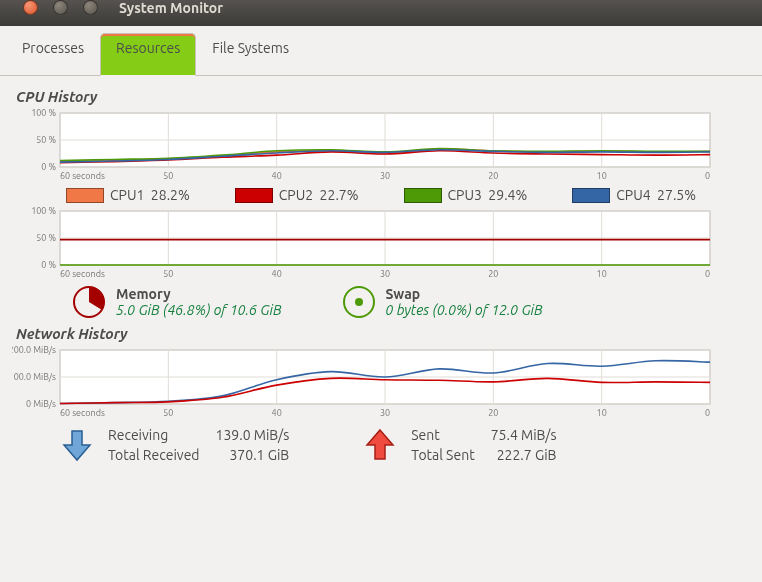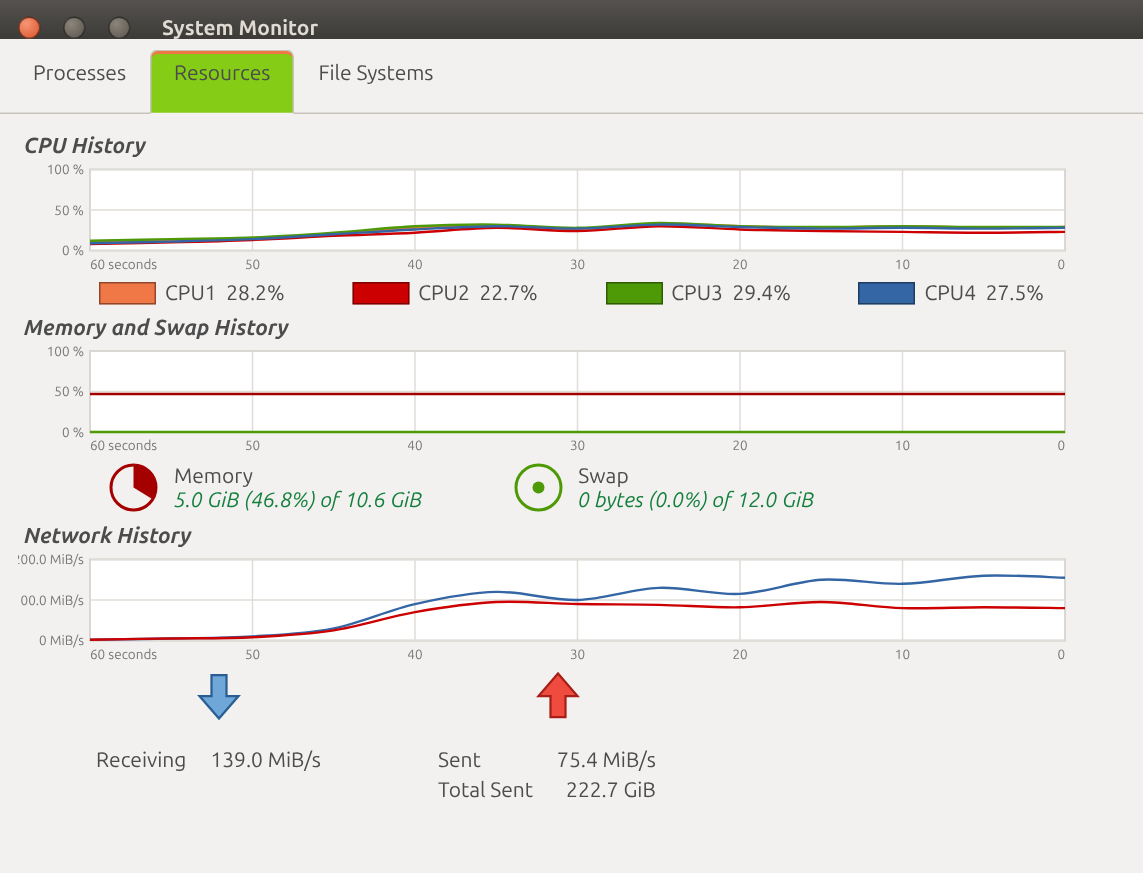--- a/index.html
+++ b/index.html
@@ -10,22 +10,22 @@
     background: #f2f1f0;
     width: 762px;
     height: 582px;
     overflow: hidden;
   }
   
   .titlebar {
     height: 26px;
     background: linear-gradient(#55524f, #3c3b37);
     display: flex;
-    align-items: flex-end;
-    padding: 0 12px;
+    align-items: flex-start;
+    padding: 0 23px;
     gap: 15px;
     color: #dfdbd2;
     font-weight: bold;
     font-size: 14px;
   }
   .wbtn {
     width: 15px; height: 15px; border-radius: 50%;
     border: 1px solid rgba(0,0,0,.5);
     display: inline-block;
   }
@@ -86,34 +86,33 @@
   }
   
   .memrow {
     display: flex;
     gap: 60px;
     margin: 6px 0 4px 60px;
     font-size: 14px;
     align-items: center;
   }
   .memrow .block { display: flex; align-items: center; gap: 10px; }
-  .memrow .label { font-weight: normal; color:#4c4c4c; }
+  .memrow .label { font-weight: bold; color:#4c4c4c; }
   .memrow .sub   { color:#15803d; font-size:14px;font-style:italic; }
   
   .netrow {
     display:flex;
     margin: 6px 0 0 50px;
     gap: 60px;
     font-size: 14px;
   }
   .netrow .col {
     display:flex;
     align-items:center;
     gap: 14px;
-    flex-direction: column;
   }
   .netrow table td { padding: 1px 14px 1px 0; }
 </style>
 </head>
 <body>
 
 <div class="titlebar">
   <span class="wbtn close"></span>
   <span class="wbtn minmax"></span>
   <span class="wbtn minmax"></span>
@@ -158,21 +157,20 @@
         <path d="M 48,53.14 C 57.02777777777778,52.96 84.1111111111111,52.510000000000005 102.16666666666666,52.06 C 120.22222222222221,51.61 138.27777777777777,51.25 156.33333333333331,50.44 C 174.38888888888886,49.629999999999995 192.44444444444446,48.28 210.5,47.2 C 228.55555555555554,46.120000000000005 246.6111111111111,44.86 264.66666666666663,43.96 C 282.7222222222222,43.06 300.77777777777777,41.89 318.8333333333333,41.8 C 336.88888888888886,41.709999999999994 354.94444444444446,43.6 373,43.42 C 391.05555555555554,43.24 409.11111111111114,40.9 427.1666666666667,40.72 C 445.22222222222223,40.54 463.27777777777777,41.88999999999999 481.3333333333333,42.339999999999996 C 499.38888888888886,42.79 517.4444444444445,43.33 535.5,43.42 C 553.5555555555555,43.510000000000005 571.6111111111111,42.879999999999995 589.6666666666666,42.879999999999995 C 607.7222222222222,42.879999999999995 625.7777777777778,43.42 643.8333333333334,43.42 C 661.8888888888889,43.42 688.9722222222222,42.97 698,42.879999999999995" fill="none" stroke="#3465a4" stroke-width="1.6"></path>
       </svg>
   </div>
   <div class="cpu-legend" id="cpu-legend">
       <span><span class="swatch" style="background:#f07746"></span><span>CPU1</span>&nbsp;&nbsp;<span>28.2%</span></span>
       <span><span class="swatch" style="background:#cc0000"></span><span>CPU2</span>&nbsp;&nbsp;<span>22.7%</span></span>
       <span><span class="swatch" style="background:#4e9a06"></span><span>CPU3</span>&nbsp;&nbsp;<span>29.4%</span></span>
       <span><span class="swatch" style="background:#3465a4"></span><span>CPU4</span>&nbsp;&nbsp;<span>27.5%</span></span>
     </div>
 
-  <h2 class="section">Memory and Swap History</h2>
   <div class="chartbox">
     <svg class="chart" id="mem-svg" width="702" height="72">
         <rect x="48" y="4" width="650" height="54" fill="#fff" stroke="#b8b4ad" stroke-width="1"></rect>
         <line x1="48" y1="4" x2="698" y2="4" stroke="#e0ddd7" stroke-width="1"></line>
         <text x="44" y="7" text-anchor="end" font-size="9" fill="#777">100 %</text>
         <line x1="48" y1="31" x2="698" y2="31" stroke="#e0ddd7" stroke-width="1"></line>
         <text x="44" y="34" text-anchor="end" font-size="9" fill="#777">50 %</text>
         <line x1="48" y1="58" x2="698" y2="58" stroke="#e0ddd7" stroke-width="1"></line>
         <text x="44" y="61" text-anchor="end" font-size="9" fill="#777">0 %</text>
         <line x1="48" y1="4" x2="48" y2="58" stroke="#e0ddd7" stroke-width="1"></line>
@@ -256,20 +254,24 @@
     <div class="col">
       <svg width="30" height="34">
         <polygon points="10,3 20,3 20,17 28,17 15,32 2,17 10,17" fill="#6fa7d9" stroke="#2a5d93" stroke-width="1.5"></polygon>
       </svg>
       <table>
         <tbody>
             <tr>
               <td>Receiving</td>
             <td style="text-align:right">139.0 MiB/s</td>
             </tr>
+        <tr>
+              <td>Total Received</td>
+            <td style="text-align:right">370.1 GiB</td>
+            </tr>
       </tbody>
         </table>
     </div>
     <div class="col">
       <svg width="30" height="34">
         <polygon points="15,2 28,17 20,17 20,31 10,31 10,17 2,17" fill="#ef4b3e" stroke="#a71f16" stroke-width="1.5"></polygon>
       </svg>
       <table>
         <tbody>
             <tr>

